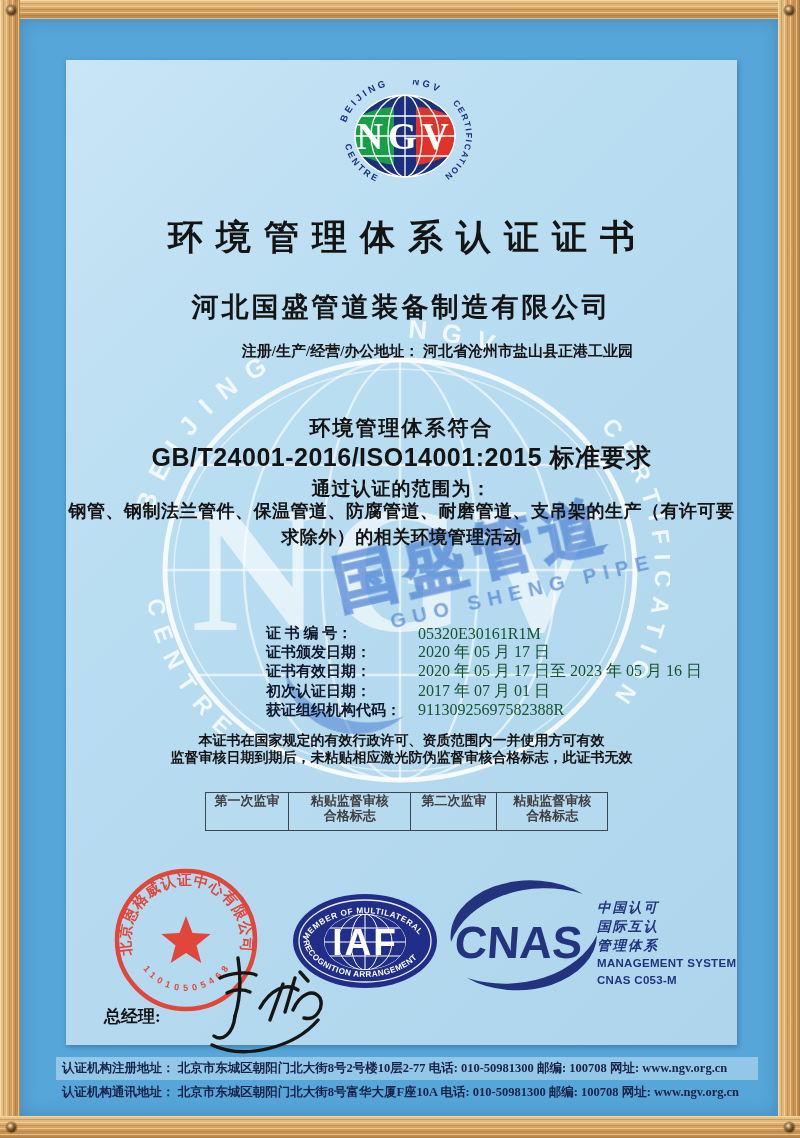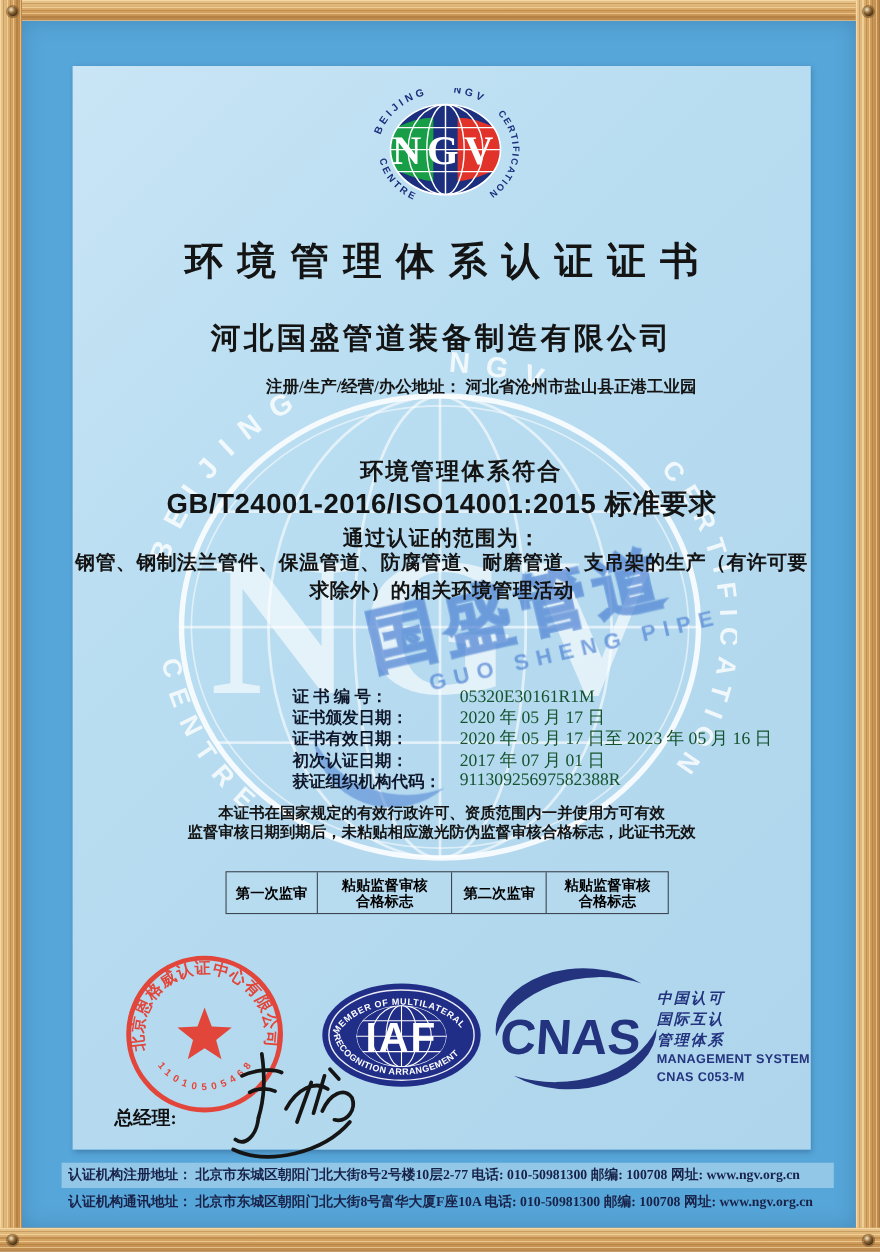--- a/index.html
+++ b/index.html
@@ -28,37 +28,37 @@
     background:linear-gradient(135deg,#c9e5f6 0%,#b9ddf1 35%,#aed5ec 100%);
     box-shadow:1px 2px 5px rgba(20,50,90,.35);}
 
   .abs{position:absolute;}
   .ctr{left:66px;width:671px;text-align:center;}
   .blk{color:#141414;}
 
   #title{top:214px;font-size:35px;font-weight:bold;letter-spacing:13px;text-indent:13px;}
   #company{top:289px;font-size:27px;font-weight:bold;letter-spacing:3px;}
   #address{top:342px;font-size:15px;font-weight:bold;padding-left:36px;}
-  #std1{top:414px;font-size:21px;font-weight:bold;letter-spacing:2px;margin-left:18px;}
+  #std1{top:414px;font-size:21px;font-weight:bold;letter-spacing:2px;}
   #std2{top:441px;font-size:25px;font-weight:bold;font-family:"Liberation Sans",sans-serif;letter-spacing:0.5px;}
   #std3{top:476px;font-size:19px;font-weight:bold;letter-spacing:1px;}
   #scope{top:498px;font-size:18px;font-weight:bold;line-height:26px;letter-spacing:0.5px;}
 
   #fields{left:266px;top:624px;width:460px;z-index:3;}
   .frow{display:flex;height:19.2px;align-items:center;}
   .flabel{width:152px;font-size:15px;font-weight:bold;color:#0f172a;}
   .fvalue{font-size:16px;color:#14532d;font-family:"Liberation Serif",serif;}
 
   #legal{top:733px;font-size:14px;font-weight:bold;line-height:16.5px;z-index:3;}
   #legal u{text-underline-offset:2px;}
 
   #audit-table{left:205px;top:792px;width:401px;height:37px;display:flex;z-index:3;
     border:1px solid #3c4650;background:rgba(255,255,255,0.04);}
-  .tcell{border-left:1px solid #3c4650;display:flex;flex-direction:column;justify-content:center;
-    align-items:center;font-size:13px;color:#000000;line-height:15px;font-weight:bold;}
+  .tcell{border-left:1px solid #3c4650;display:flex;flex-direction:column;justify-content:flex-start;
+    align-items:center;font-size:13px;color:#404040;line-height:15px;font-weight:bold;}
   .tcell:first-child{border-left:none;}
 
   #gm-label{left:104px;top:1005px;font-size:17px;font-weight:bold;color:#111;z-index:4;}
 
   #footer-band{left:56px;top:1057px;width:702px;height:23px;background:rgba(205,232,248,0.5);}
   .footer-line{left:62px;width:700px;font-size:12.5px;font-weight:bold;color:#182248;letter-spacing:0;}
   #footer1{top:1060px;}
   #footer2{top:1084px;}
 
   

